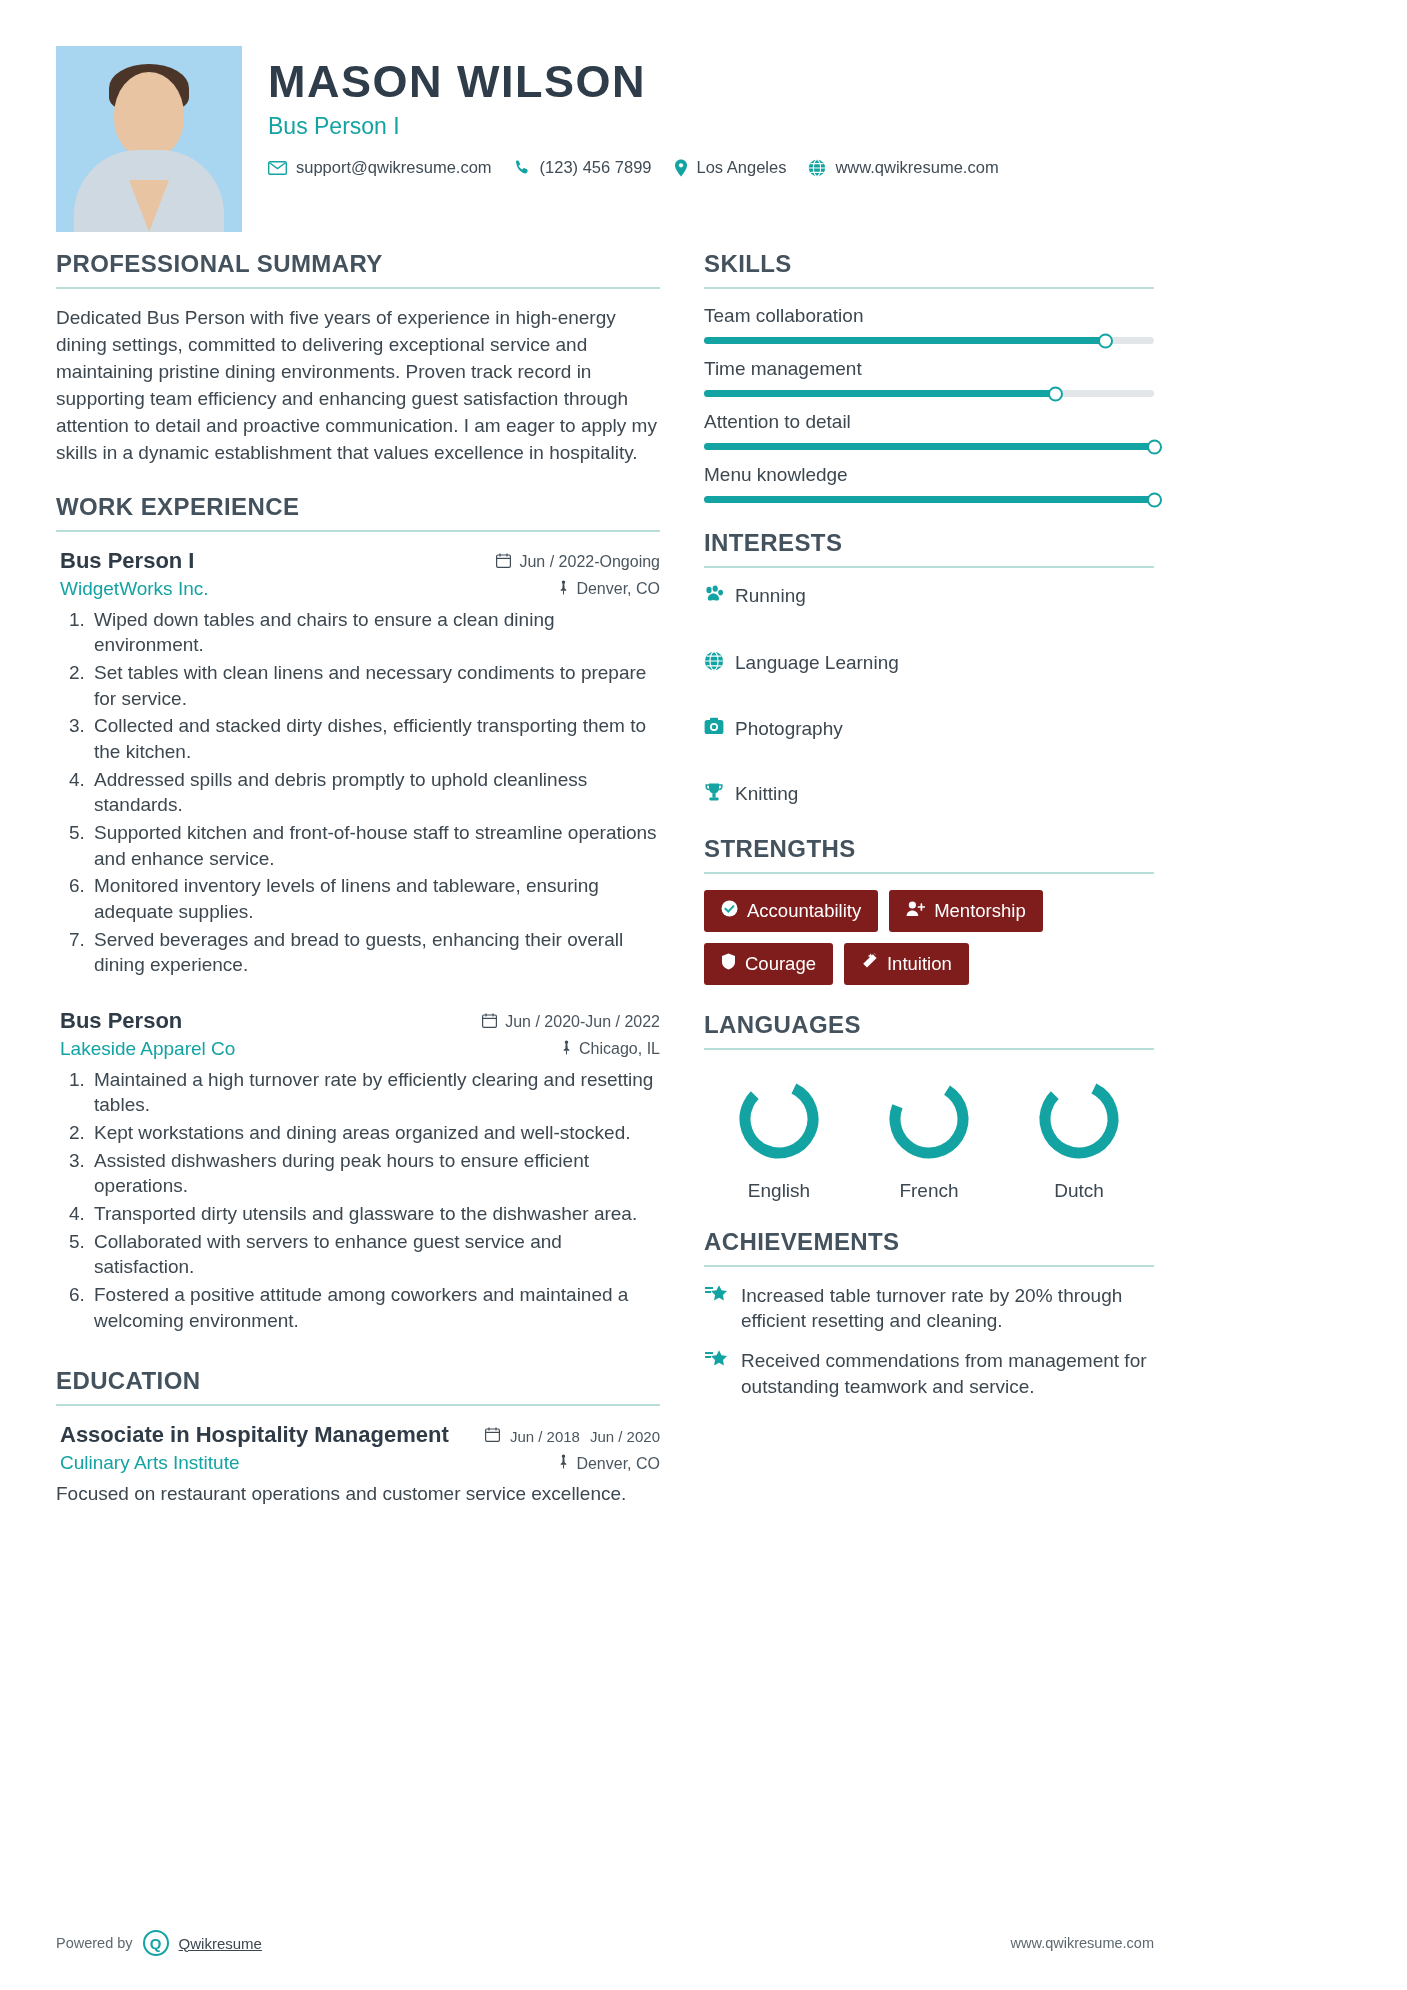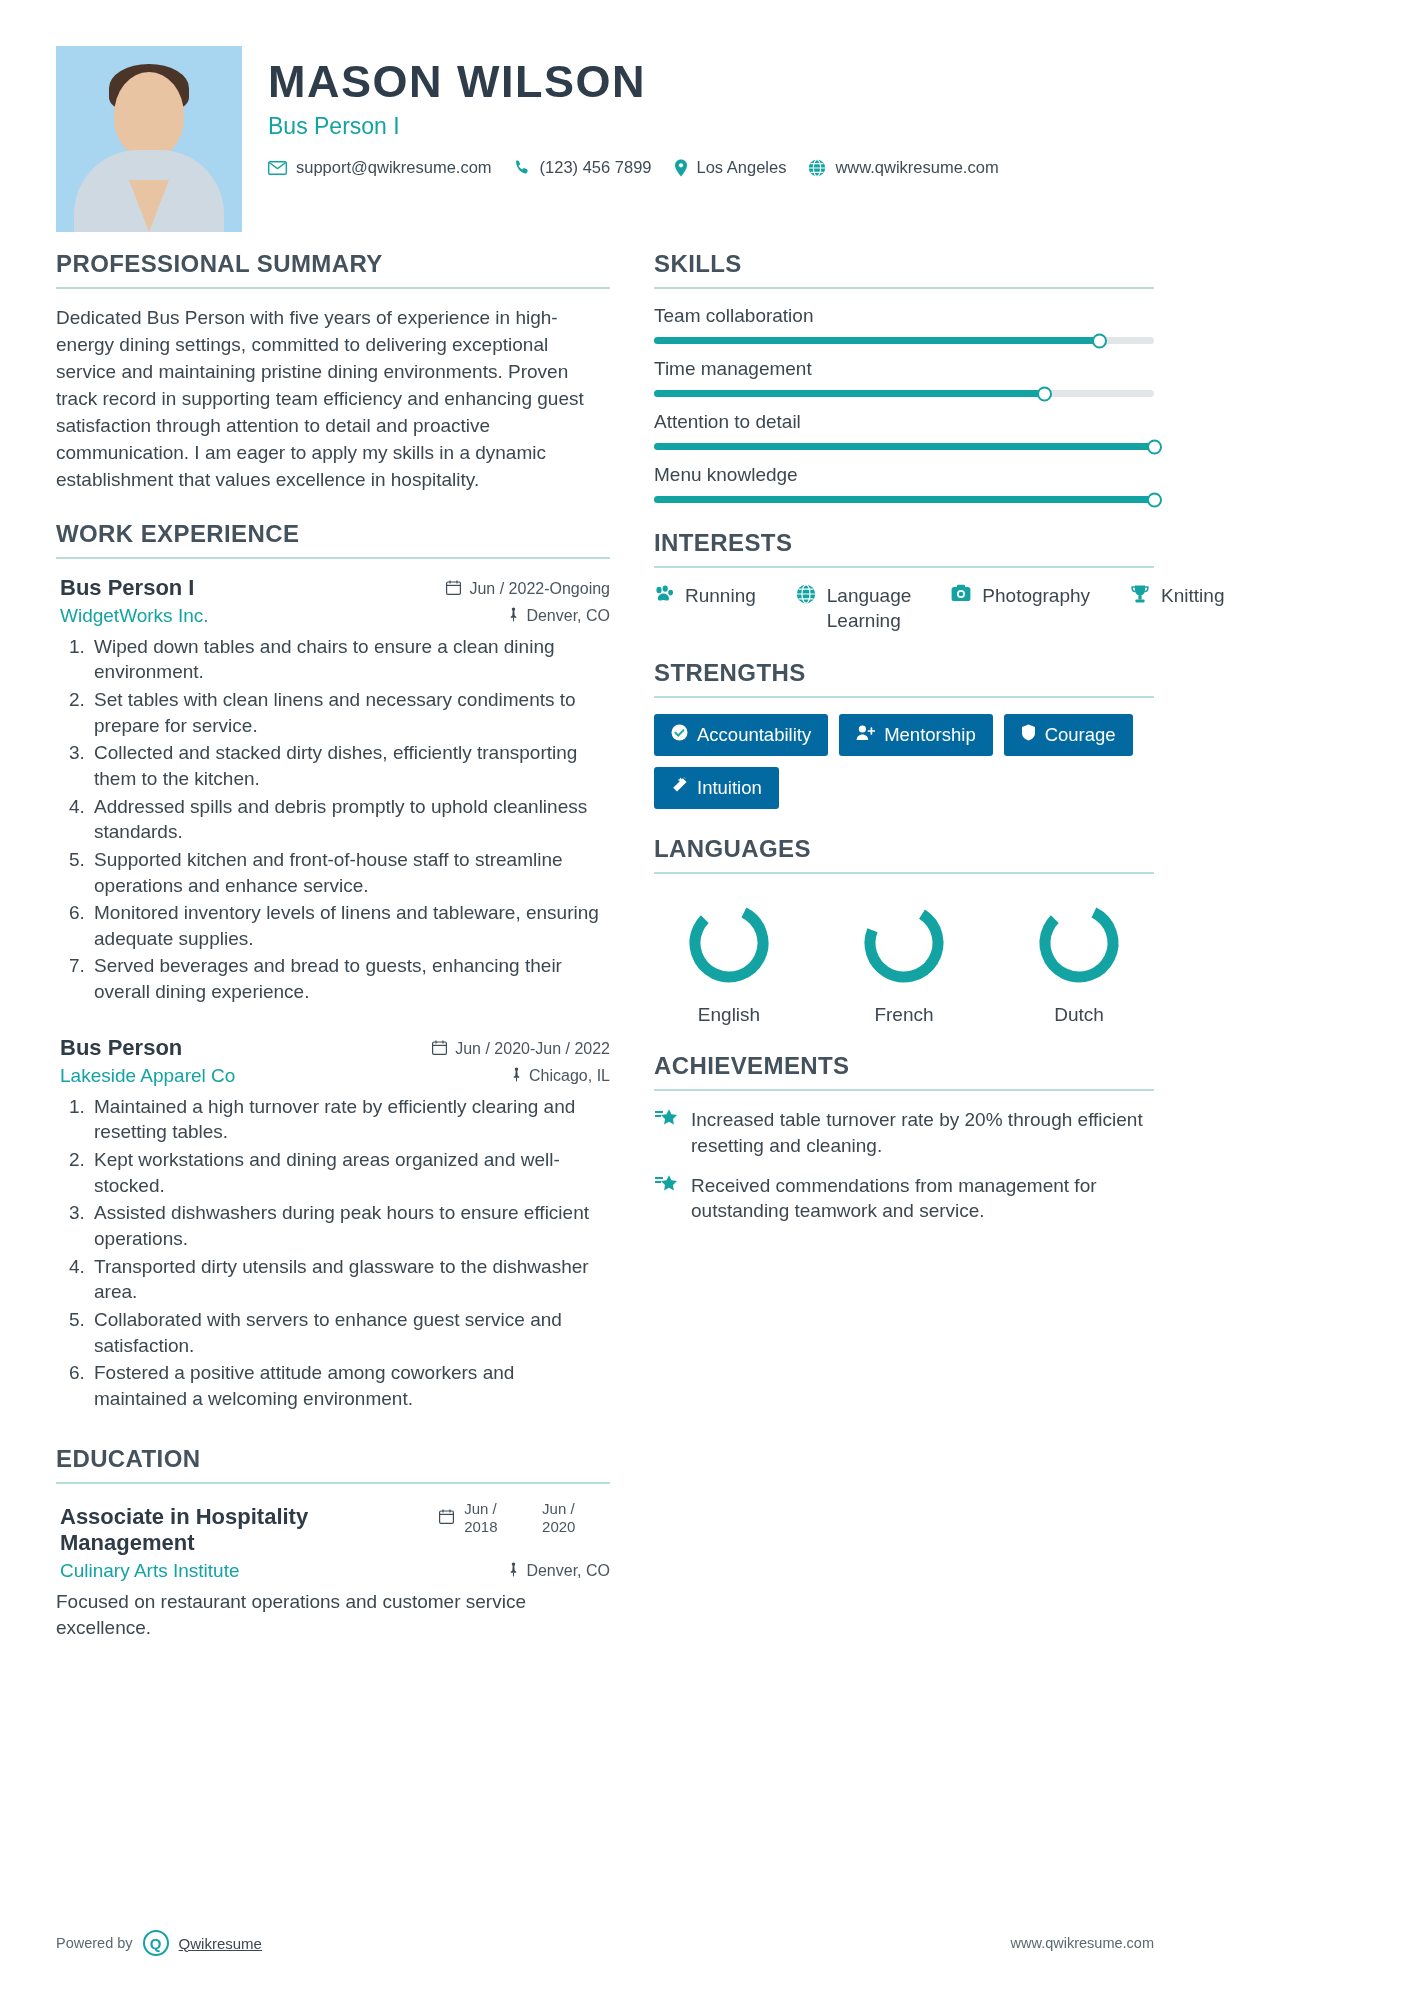--- a/index.html
+++ b/index.html
@@ -216,41 +216,41 @@
     margin-left: -7px;
     transform: translateY(-50%);
     border-radius: 50%;
     background: #fff;
     border: 2px solid #14a3a3;
   }
 
   
   .interests {
     display: grid;
-    grid-template-columns: 1fr 1fr 1fr 1fr;
+    grid-template-columns: 1fr;
     row-gap: 16px;
     column-gap: 10px;
     gap: 40px;
   }
   .interest {
     display: flex;
     align-items: flex-start;
     gap: 11px;
     font-size: 19px;
     color: #3c4750;
     line-height: 1.3;
   }
 
   
   .strengths { display: flex; flex-wrap: wrap; gap: 11px; }
   .chip {
     display: flex;
     align-items: center;
     gap: 9px;
-    background: #0369a1;
+    background: #7f1d1d;
     color: #fff;
     font-size: 18.5px;
     padding: 10px 17px;
     border-radius: 3px;
   }
 
   
   .languages {
     display: flex;
     justify-content: space-between;

